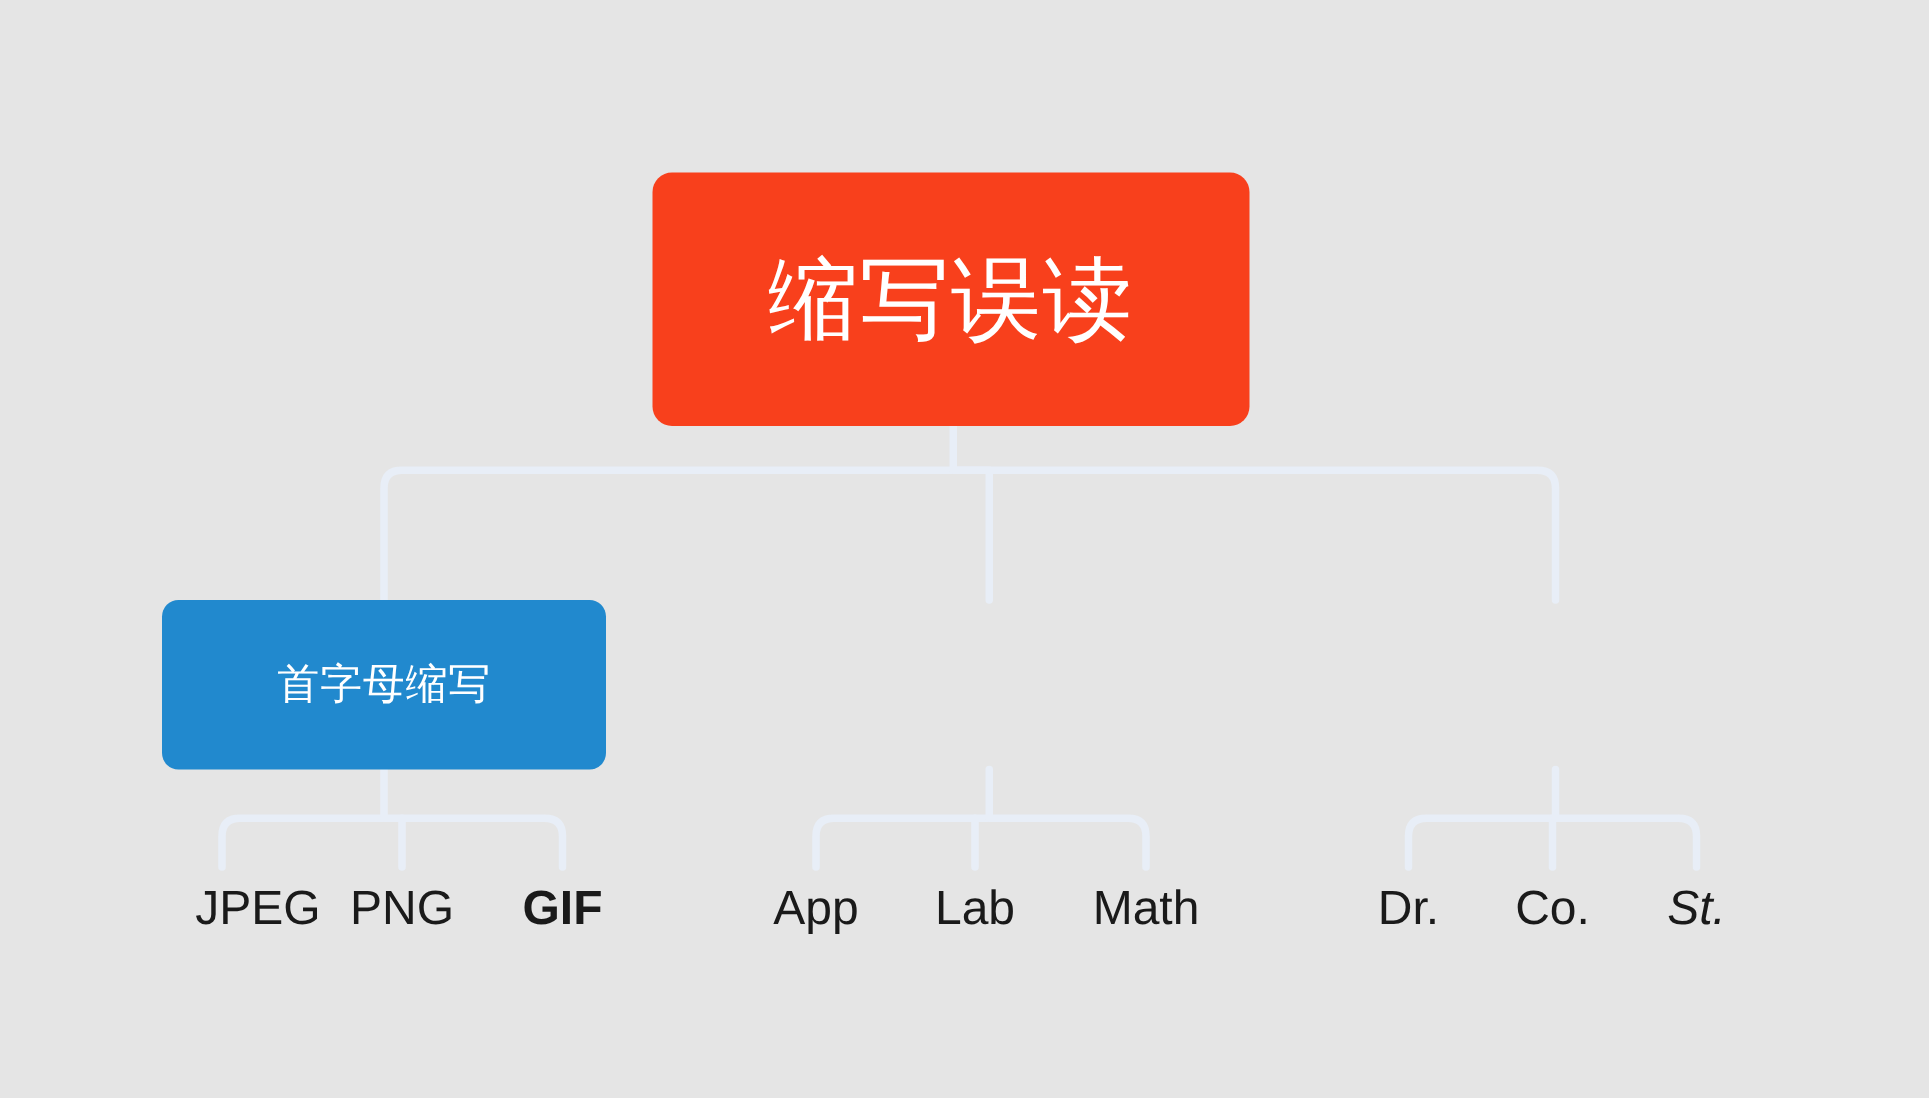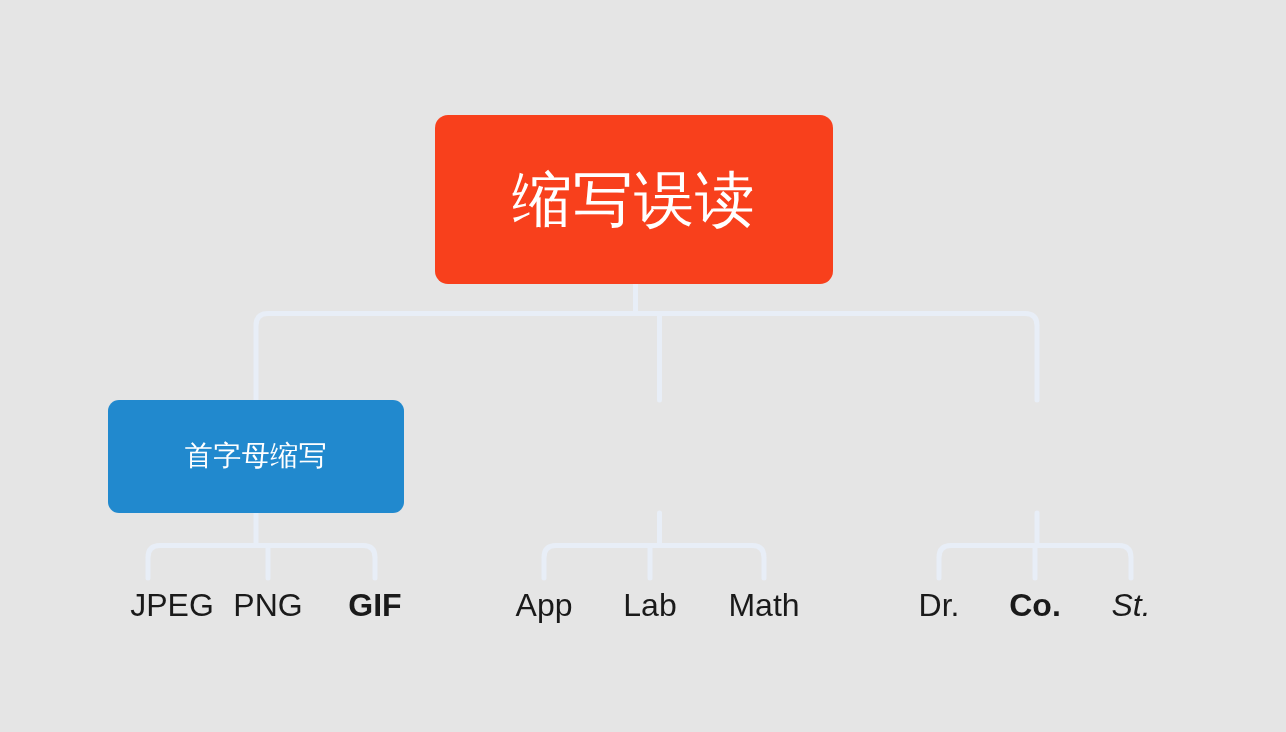--- a/index.html
+++ b/index.html
@@ -114,16 +114,16 @@
 
   <div class="leaf" style="left:148px;margin-left:24px;">JPEG</div>
   <div class="leaf" style="left:268px;">PNG</div>
   <div class="leaf" style="left:375px;font-weight:bold;">GIF</div>
 
   <div class="leaf" style="left:544px;">App</div>
   <div class="leaf" style="left:650px;">Lab</div>
   <div class="leaf" style="left:764px;">Math</div>
 
   <div class="leaf" style="left:939px;">Dr.</div>
-  <div class="leaf" style="left:1035px;font-weight:bold;">Co.</div>
+  <div class="leaf" style="left:1035px;">Co.</div>
   <div class="leaf" style="left:1131px;font-style:italic;">St.</div>
 
 </div>
 
 </body></html>

